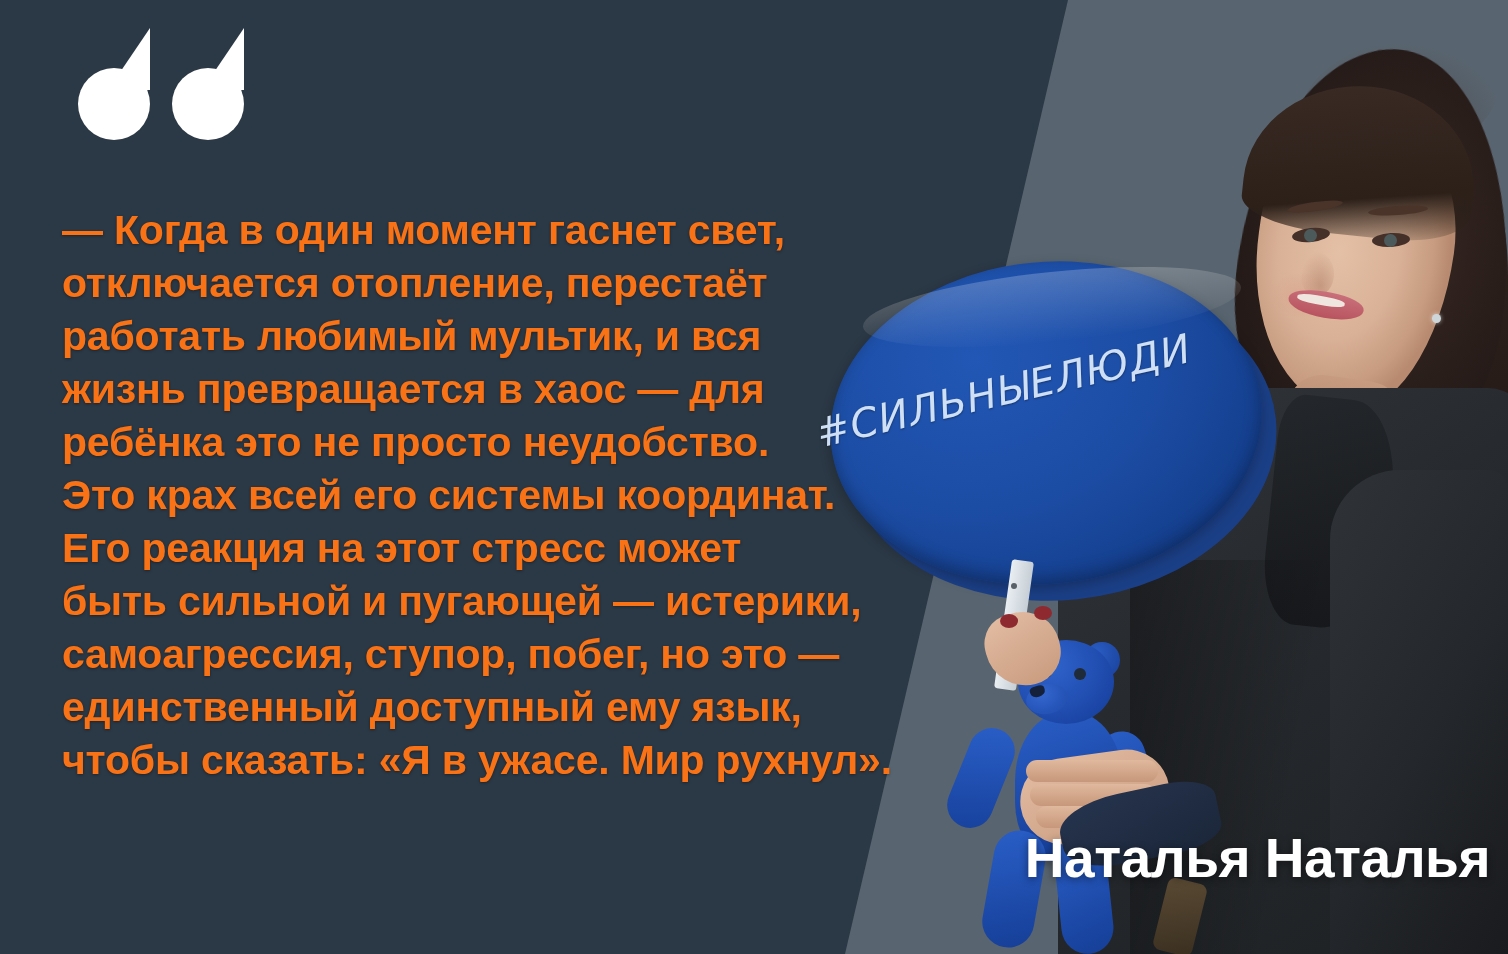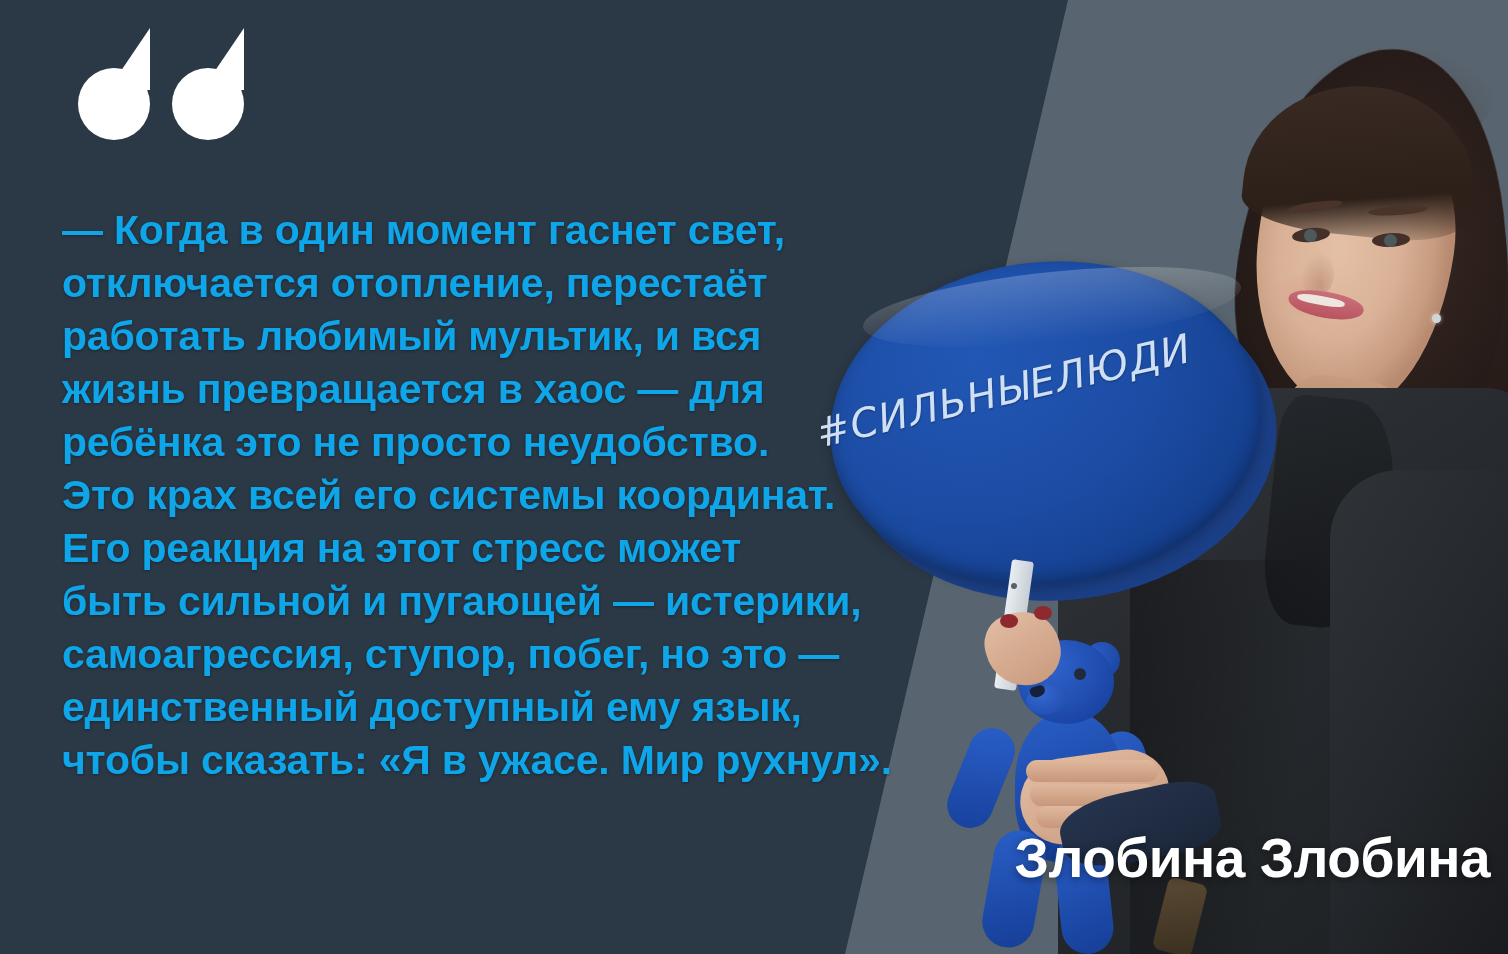--- a/index.html
+++ b/index.html
@@ -254,21 +254,21 @@
     position:absolute;left:30px;top:0;width:42px;height:62px;
     background:#ffffff;
     clip-path:polygon(100% 0, 100% 100%, 0 100%);
   }
   .qm.one{left:0;}
   .qm.two{left:94px;}
 
   
   .quote{
     position:absolute;left:62px;top:204px;width:900px;
-    color:#0ea5e9;
+    color:#f97316;
     font-size:41px;
     font-weight:700;
     line-height:53px;
     letter-spacing:-.2px;
     white-space:pre-line;
     text-shadow:0 1px 3px rgba(0,0,0,.35);
   }
 
   
   .attribution{
@@ -385,16 +385,16 @@
 работать любимый мультик, и вся
 жизнь превращается в хаос — для
 ребёнка это не просто неудобство.
 Это крах всей его системы координат.
 Его реакция на этот стресс может
 быть сильной и пугающей — истерики,
 самоагрессия, ступор, побег, но это —
 единственный доступный ему язык,
 чтобы сказать: «Я в ужасе. Мир рухнул».</div>
 
-  <div class="attribution">Злобина Злобина</div>
+  <div class="attribution">Наталья Наталья</div>
 
 
 </div>
 
 </body></html>

